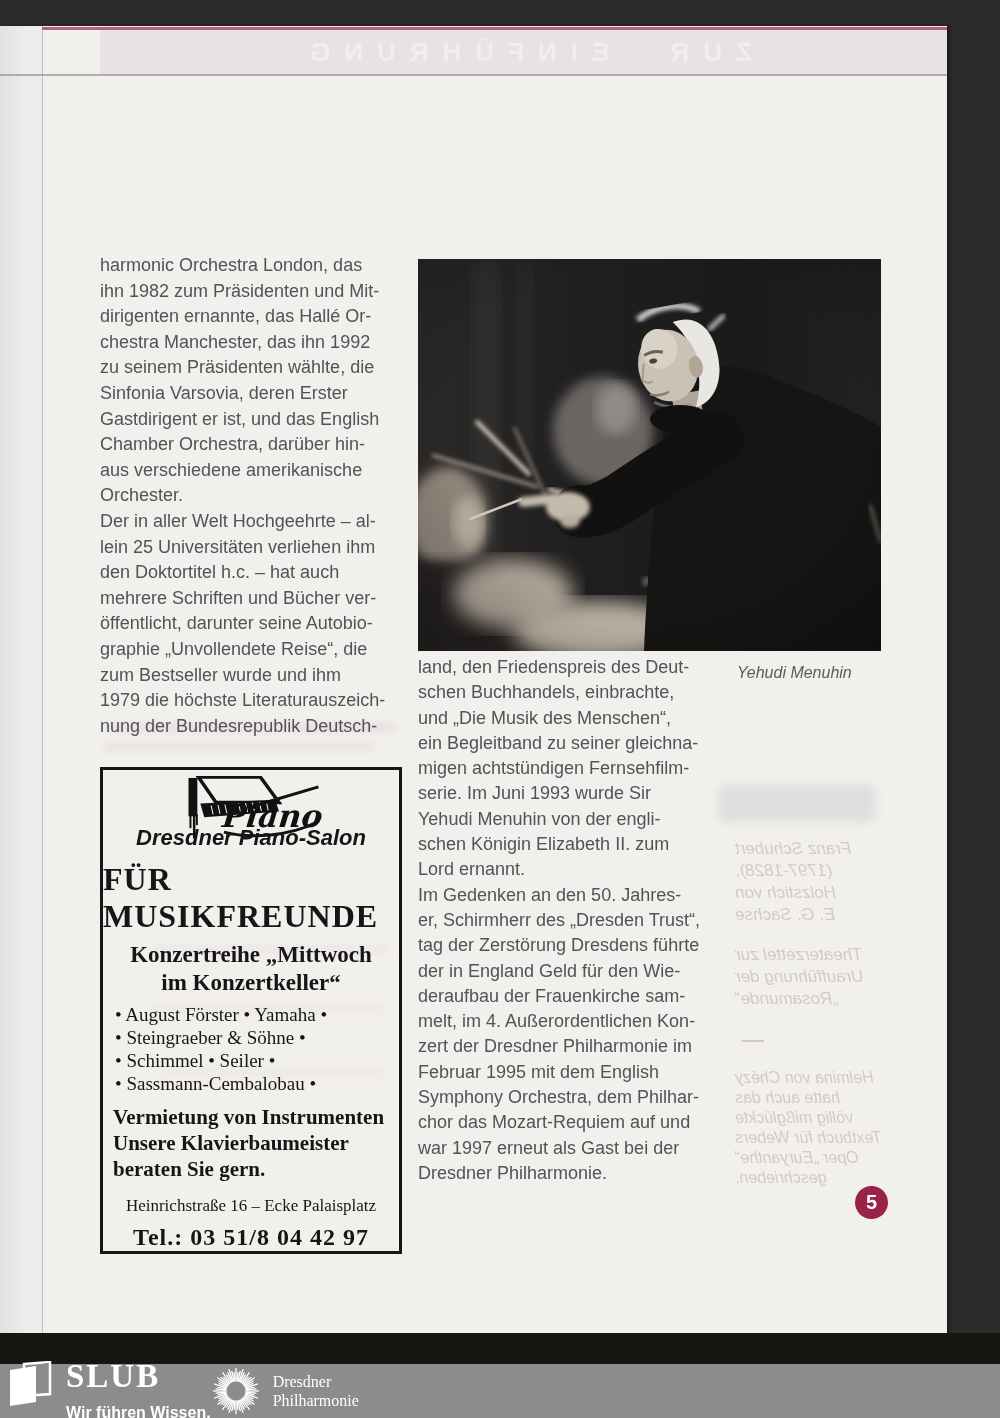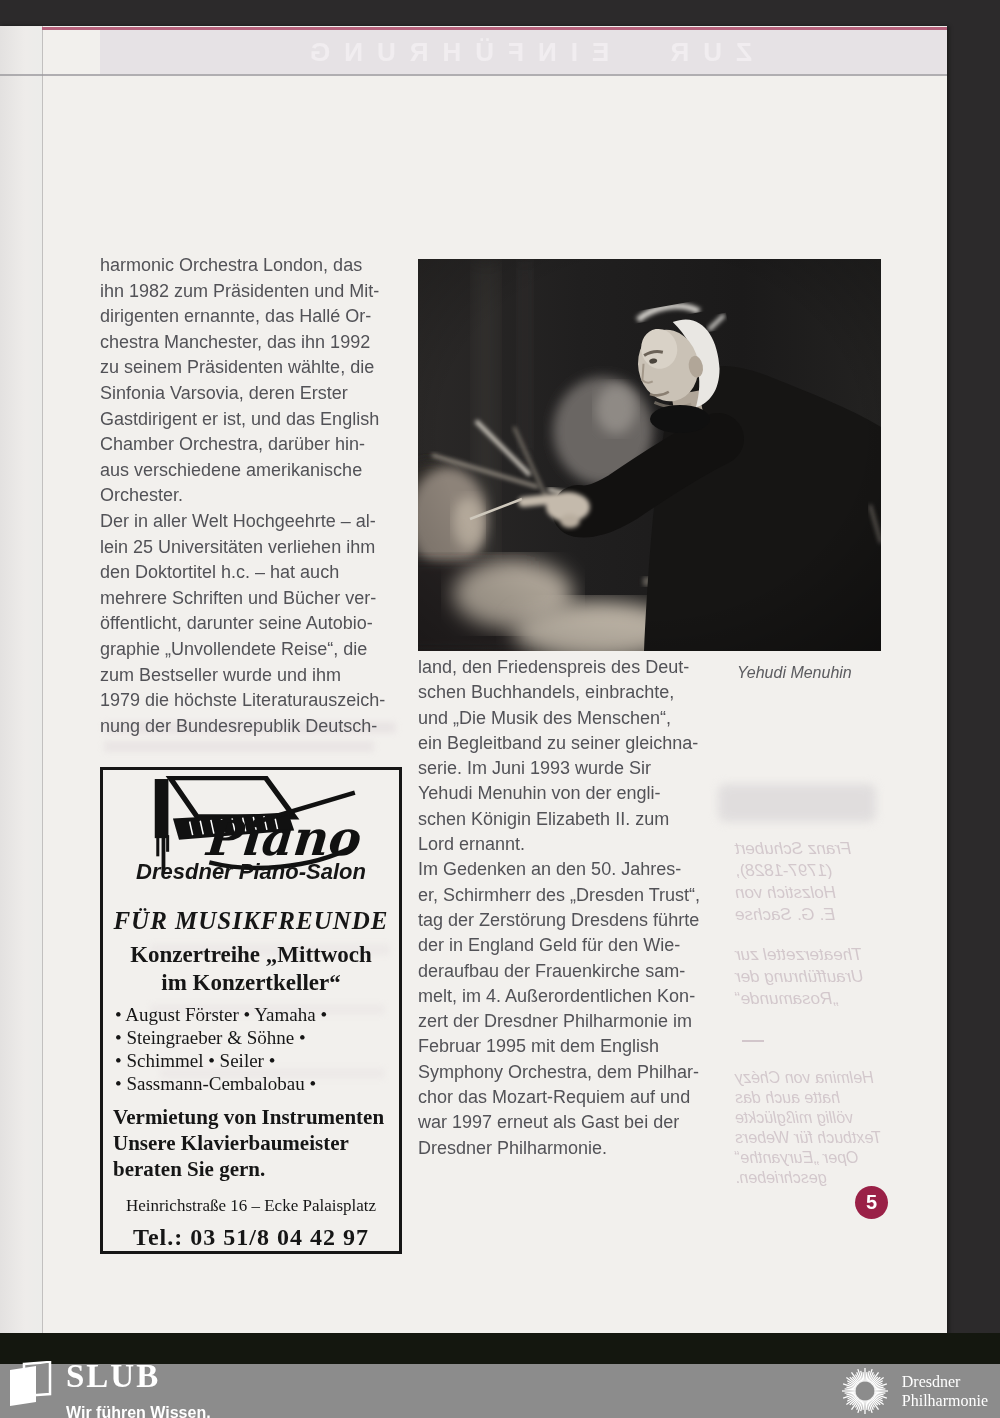--- a/index.html
+++ b/index.html
@@ -34,21 +34,21 @@
   #caption{position:absolute;left:737px;top:638px;width:160px;font-style:italic;
            font-size:16px;color:#5c5c60;}
 
   
   #ad{position:absolute;left:100px;top:741px;width:302px;height:487px;border:3px solid #161616;
       box-sizing:border-box;display:flex;flex-direction:column;align-items:center;
       font-family:"Liberation Serif",serif;color:var(--ad-text,#161616);}
   #ad-logo{margin-top:6px;}
   .ad-salon{font-family:"Liberation Sans",sans-serif;font-weight:bold;font-style:italic;
             font-size:22px;margin-top:-14px;}
-  .ad-heading{font-weight:bold;font-size:25px;letter-spacing:1px;margin-top:22px;font-style:italic;}
+  .ad-heading{font-weight:bold;font-size:32px;letter-spacing:1px;margin-top:10px;}
   .ad-series{font-weight:bold;font-size:23px;line-height:28px;text-align:center;margin-top:6px;}
   .ad-brands{margin-top:6px;width:272px;font-size:19px;line-height:23px;text-align:left;}
   .ad-rental{font-weight:bold;font-size:21px;margin-top:10px;width:276px;}
   .ad-advice{font-weight:bold;font-size:21px;line-height:26px;width:276px;}
   .ad-address{font-size:17px;margin-top:14px;}
   .ad-phone{font-weight:bold;font-size:24px;letter-spacing:1px;margin-top:8px;}
 
   
   .gstripe{position:absolute;background:#d9d0d4;filter:blur(3px);}
   .gblob{position:absolute;background:#dcd9da;filter:blur(5px);border-radius:8px;}
@@ -60,21 +60,21 @@
   #g3{top:1042px;font-size:16px;line-height:20px;}
 
   
   #badge{position:absolute;left:855px;top:1160px;width:33px;height:33px;border-radius:50%;
          background:var(--badge,#9a2147);color:#fff;display:flex;align-items:center;
          justify-content:center;font-size:20px;font-weight:bold;}
 
   
   #bottomdark{position:absolute;left:0;top:1333px;width:1000px;height:36px;background:#14170f;}
   #footer{position:absolute;left:0;top:1364px;width:1000px;height:54px;background:var(--footer-bg,#8c8c8c);
-          display:flex;align-items:center;justify-content:space-between;color:#fff;}
+          display:flex;align-items:center;justify-content:flex-start;color:#fff;}
   #slub{display:flex;align-items:flex-start;margin-left:8px;}
   #slub-text{margin-left:14px;}
   #slub-name{font-family:"Liberation Serif",serif;font-weight:bold;font-size:33px;
              letter-spacing:2px;line-height:30px;}
   #slub-tagline{font-weight:bold;font-size:16px;margin-top:13px;}
   #dphil{display:flex;align-items:center;margin-right:12px;}
   #dphil-text{margin-left:12px;font-family:"Liberation Serif",serif;font-size:16px;line-height:19px;}
 </style>
 </head>
 <body>
@@ -192,20 +192,21 @@
         <rect width="463" height="392" fill="url(#vig)"></rect>
       </svg>
     </div>
     <div id="caption">Yehudi Menuhin</div>
 
     <div id="col-right" class="tcol">
         <div class="tline">land, den Friedenspreis des Deut-</div>
         <div class="tline">schen Buchhandels, einbrachte,</div>
         <div class="tline">und „Die Musik des Menschen“,</div>
         <div class="tline">ein Begleitband zu seiner gleichna-</div>
+        <div class="tline">migen achtstündigen Fernsehfilm-</div>
         <div class="tline">serie. Im Juni 1993 wurde Sir</div>
         <div class="tline">Yehudi Menuhin von der engli-</div>
         <div class="tline">schen Königin Elizabeth II. zum</div>
         <div class="tline plain">Lord ernannt.</div>
         <div class="tline">Im Gedenken an den 50. Jahres-</div>
         <div class="tline">er, Schirmherr des „Dresden Trust“,</div>
         <div class="tline">tag der Zerstörung Dresdens führte</div>
         <div class="tline">der in England Geld für den Wie-</div>
         <div class="tline">deraufbau der Frauenkirche sam-</div>
         <div class="tline">melt, im 4. Außerordentlichen Kon-</div>

